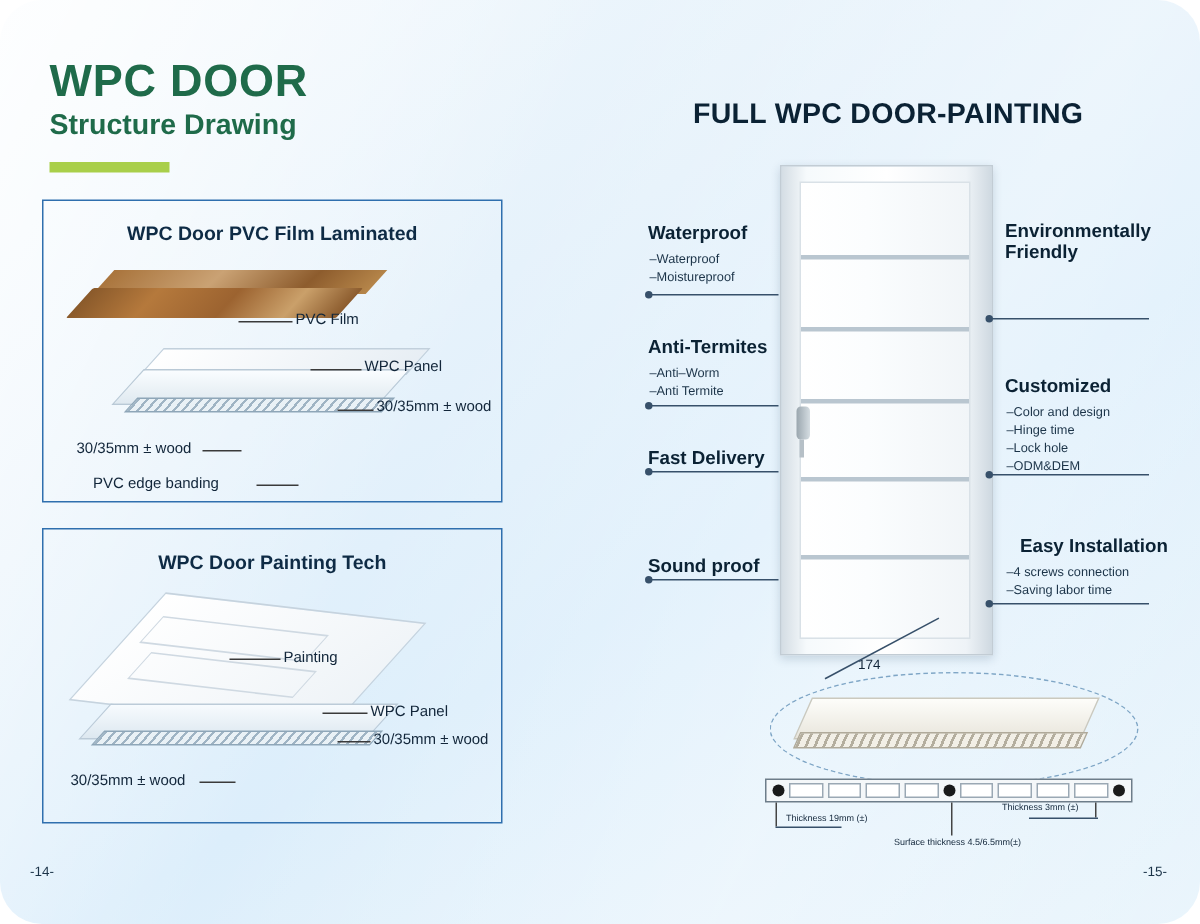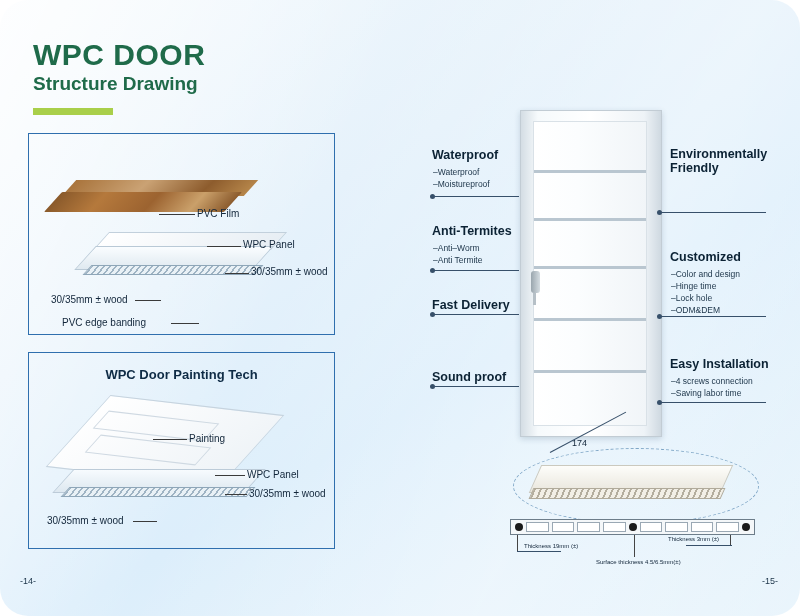--- a/index.html
+++ b/index.html
@@ -169,20 +169,21 @@
 
 <div class="page">
 
   <div class="left">
 
     <div class="title-wpc">WPC DOOR</div>
     <div class="title-sub">Structure Drawing</div>
     <div class="title-rule"></div>
 
     <div class="card card1">
+      <div class="card-title">WPC Door PVC Film Laminated</div>
 
       <div class="d1">
         <div class="wood-top"></div>
         <div class="wood"></div>
         <div class="panel-top"></div>
         <div class="panel"></div>
         <div class="panel-edge"></div>
       </div>
 
       <div class="lbl" style="left:168px;top:74px;">PVC Film</div>
@@ -223,20 +224,21 @@
 
       <div class="lbl" style="left:18px;top:162px;">30/35mm ± wood</div>
       <div class="lead" style="left:104px;top:168px;width:24px;"></div>
     </div>
 
     <div class="pg pg-l">-14-</div>
   </div>
 
   <div class="right">
 
+    <div class="r-title">FULL WPC DOOR-PAINTING</div>
 
     <div class="door-frame">
       <div class="door-leaf">
         <div class="door-stripe" style="top:48px;"></div>
         <div class="door-stripe" style="top:96px;"></div>
         <div class="door-stripe" style="top:144px;"></div>
         <div class="door-stripe" style="top:196px;"></div>
         <div class="door-stripe" style="top:248px;"></div>
       </div>
       <div class="handle"></div>
@@ -270,21 +272,21 @@
 
     <div class="feat" style="left:270px;top:250px;">Customized</div>
     <div class="subs" style="left:271px;top:268px;">
       <div>–Color and design</div>
       <div>–Hinge time</div>
       <div>–Lock hole</div>
       <div>–ODM&amp;DEM</div>
     </div>
     <div class="callout dot" style="left:260px;top:316px;width:106px;"></div>
 
-    <div class="feat" style="left:270px;top:357px;">Easy Installation</div>
+    <div class="feat" style="left:280px;top:357px;">Easy Installation</div>
     <div class="subs" style="left:271px;top:375px;">
       <div>–4 screws connection</div>
       <div>–Saving labor time</div>
     </div>
     <div class="callout dot" style="left:260px;top:402px;width:106px;"></div>
 
     <div class="callout" style="left:150px;top:452px;width:86px;transform:rotate(-28deg);transform-origin:left center;"></div>
     <div class="callout" style="left:236px;top:452px;width:86px;transform:rotate(28deg);transform-origin:left center;opacity:.001;"></div>
 
     <div class="ellipse"></div>

